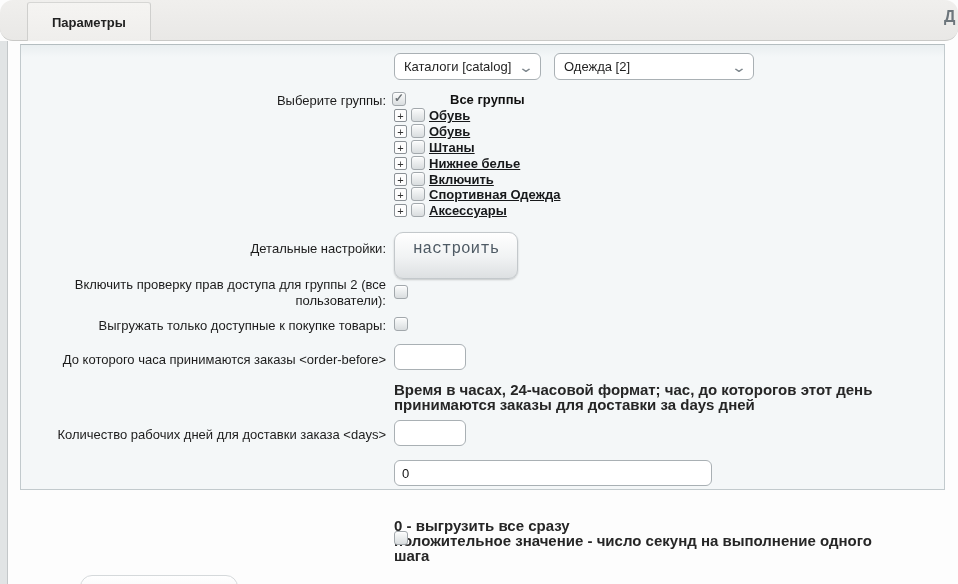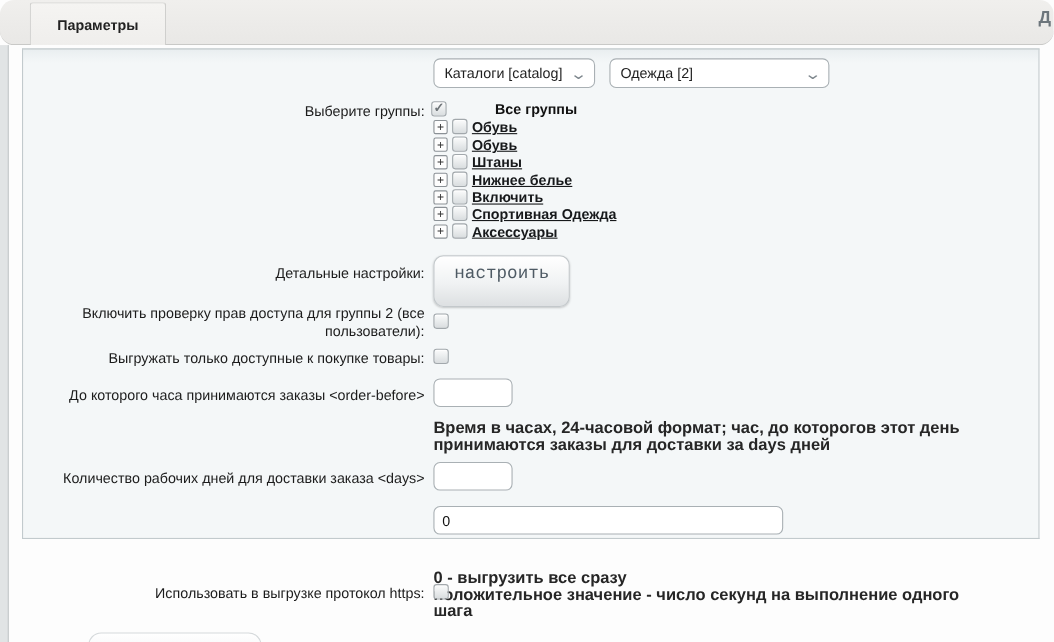--- a/index.html
+++ b/index.html
@@ -179,18 +179,17 @@
 
   <div class="lbl" style="top:382px;">Количество рабочих дней для доставки заказа &lt;days&gt;</div>
   <input class="inp" style="left: 373px; top: 375px; width: 72px;" value="">
 
   <input class="inp" style="left: 373px; top: 415px; width: 318px;" value="0">
   <div class="help" style="left:373px;top:447px;width:480px;margin-top:26px;">
     <div>0 - выгрузить все сразу</div>
     <div>положительное значение - число секунд на выполнение одного шага</div>
   </div>
 
-  <div class="lbl" style="top:487px;">Использовать в выгрузке протокол https:</div>
   <span class="cb" style="left:373px;top:486px;"></span>
 
 </div>
 
 <div class="partial-btn"></div>
 
 </body></html>

